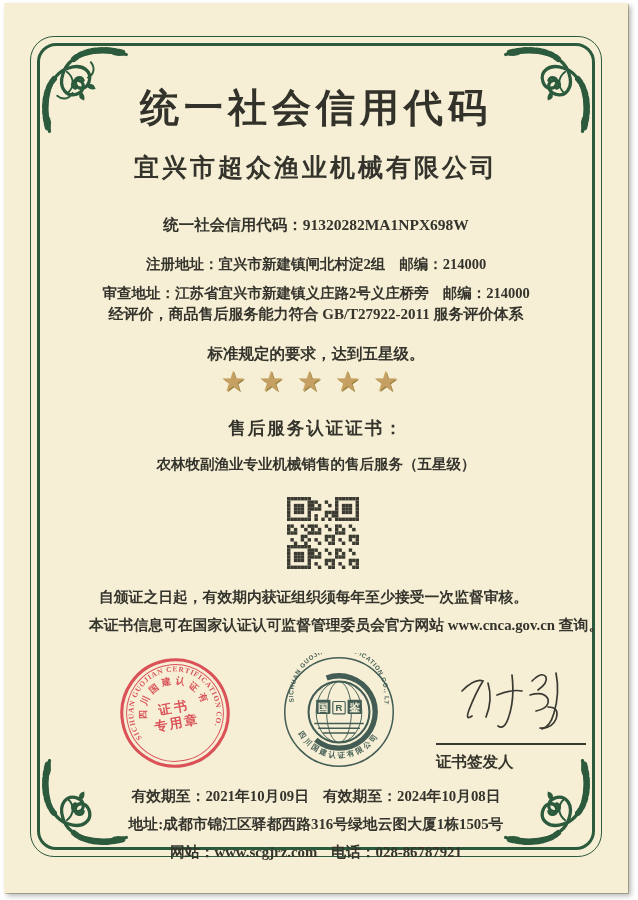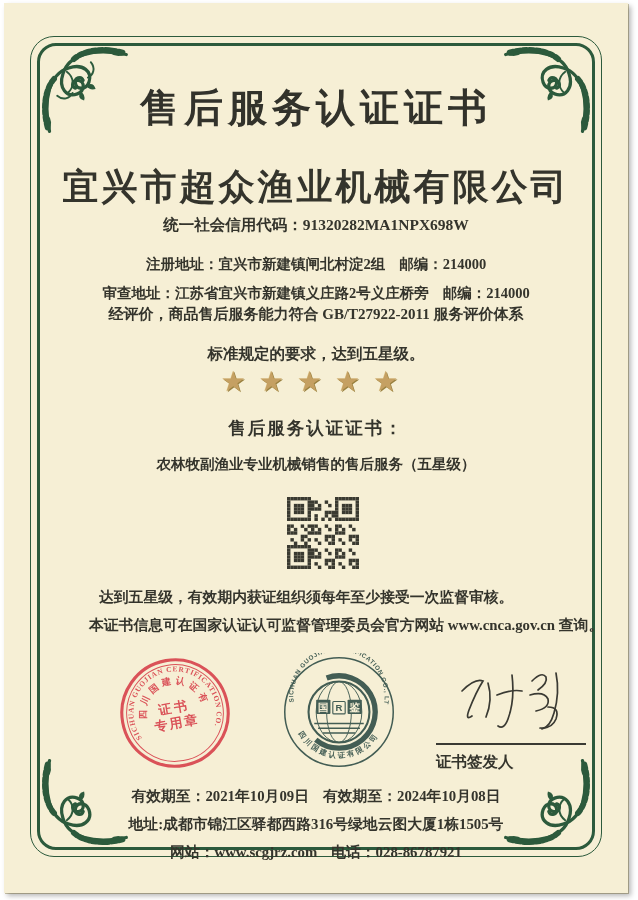--- a/index.html
+++ b/index.html
@@ -26,21 +26,21 @@
   .ctr{left:0;right:0;text-align:center}
   .t{color:var(--ink);font-weight:700;white-space:nowrap}
   .ornament{position:absolute;width:96px;height:96px;color:var(--green)}
   .orn-tl{left:34px;top:40px}
   .orn-tr{right:34px;top:40px;transform:scaleX(-1)}
   .orn-bl{left:34px;bottom:44px;transform:scaleY(-1)}
   .orn-br{right:34px;bottom:44px;transform:scale(-1,-1)}
   .title{top:78px;font-family:"DejaVu Sans","Liberation Sans",sans-serif;
     font-size:39px;letter-spacing:5px;color:#32322b;font-weight:700}
   .certno{top:138px;right:128px;font-size:14.5px}
-  .company{top:160px;font-size:36px;letter-spacing:3px}
+  .company{top:148px;font-size:25px;letter-spacing:3px}
   .credit{top:212px;font-size:15.5px}
   .regaddr{top:252px;font-size:14.5px}
   .auditaddr{top:281px;font-size:14.5px}
   .eval1{top:302px;font-size:15px}
   .eval2{top:341px;font-size:15.5px}
   .stars{top:362px;font-size:28px;color:var(--gold);letter-spacing:13px;
     text-shadow:1px 1px 0 #99803f, -0.5px -0.5px 0 #e6d3a0;font-weight:400}
   .scopehead{top:413px;font-size:17.5px;letter-spacing:2px}
   .scopetext{top:452px;font-size:14.5px}
   .qr{left:283px;top:494px;width:72px;height:72px}
@@ -119,21 +119,21 @@
       <path d="M10,88 C4,66 8,46 18,36" stroke-width="6" stroke-dasharray="4 3"></path>
       <path d="M30,30 C38,36 38,46 31,52" stroke-width="2"></path>
     </g>
     <g fill="currentColor">
       <path d="M90,12 q-8,-6 -16,-2 q8,6 16,2z"></path>
       <path d="M12,90 q-6,-8 -2,-16 q6,8 2,16z"></path>
       <path d="M44,50 q6,4 4,10 q-8,-2 -4,-10z"></path>
     </g>
   </svg>
 
-  <div class="abs ctr title t">售后服务认证证书</div>
+  <div class="abs ctr title t">统一社会信用代码</div>
 
 
   <div class="abs ctr company t">宜兴市超众渔业机械有限公司</div>
 
   <div class="abs ctr credit t"><span>统一社会信用代码：</span><span>91320282MA1NPX698W</span></div>
 
   <div class="abs ctr regaddr t"><span>注册地址：</span><span>宜兴市新建镇闸北村淀2组</span><span class="gap"></span><span>邮编：</span><span>214000</span></div>
 
   <div class="abs ctr auditaddr t"><span>审查地址：</span><span>江苏省宜兴市新建镇义庄路2号义庄桥旁</span><span class="gap"></span><span>邮编：</span><span>214000</span></div>
 
@@ -348,21 +348,21 @@
         <rect x="17.14" y="68.57" width="3.43" height="3.43" fill="#3a3a31"></rect>
         <rect x="20.57" y="68.57" width="3.43" height="3.43" fill="#3a3a31"></rect>
         <rect x="30.86" y="68.57" width="3.43" height="3.43" fill="#3a3a31"></rect>
         <rect x="41.14" y="68.57" width="3.43" height="3.43" fill="#3a3a31"></rect>
         <rect x="44.57" y="68.57" width="3.43" height="3.43" fill="#3a3a31"></rect>
         <rect x="54.86" y="68.57" width="3.43" height="3.43" fill="#3a3a31"></rect>
         <rect x="65.14" y="68.57" width="3.43" height="3.43" fill="#3a3a31"></rect>
         <rect x="68.57" y="68.57" width="3.43" height="3.43" fill="#3a3a31"></rect>
       </svg></div>
 
-  <div class="abs note1 t">达到五星级，有效期内获证组织须每年至少接受一次监督审核。</div>
+  <div class="abs note1 t">自颁证之日起，有效期内获证组织须每年至少接受一次监督审核。</div>
   <div class="abs note2 t">本证书信息可在国家认证认可监督管理委员会官方网站 www.cnca.gov.cn 查询。</div>
 
   <svg class="abs redseal" viewBox="-60 -60 120 120">
     <defs>
       <path id="rs-outer" d="M -37.2,21.5 A 43 43 0 1 1 37.2,21.5"></path>
       <path id="rs-inner" d="M -29.5,5.2 A 30 30 0 1 1 29.5,5.2"></path>
     </defs>
     <circle cx="0" cy="0" r="55" fill="none" stroke="#d8454e" stroke-width="3.2"></circle>
     <circle cx="0" cy="0" r="50" fill="none" stroke="#d8454e" stroke-width="1"></circle>
     <text fill="#d8454e" font-size="7.6" font-family="Liberation Serif, DejaVu Serif, serif" font-weight="bold" letter-spacing="0.8">

